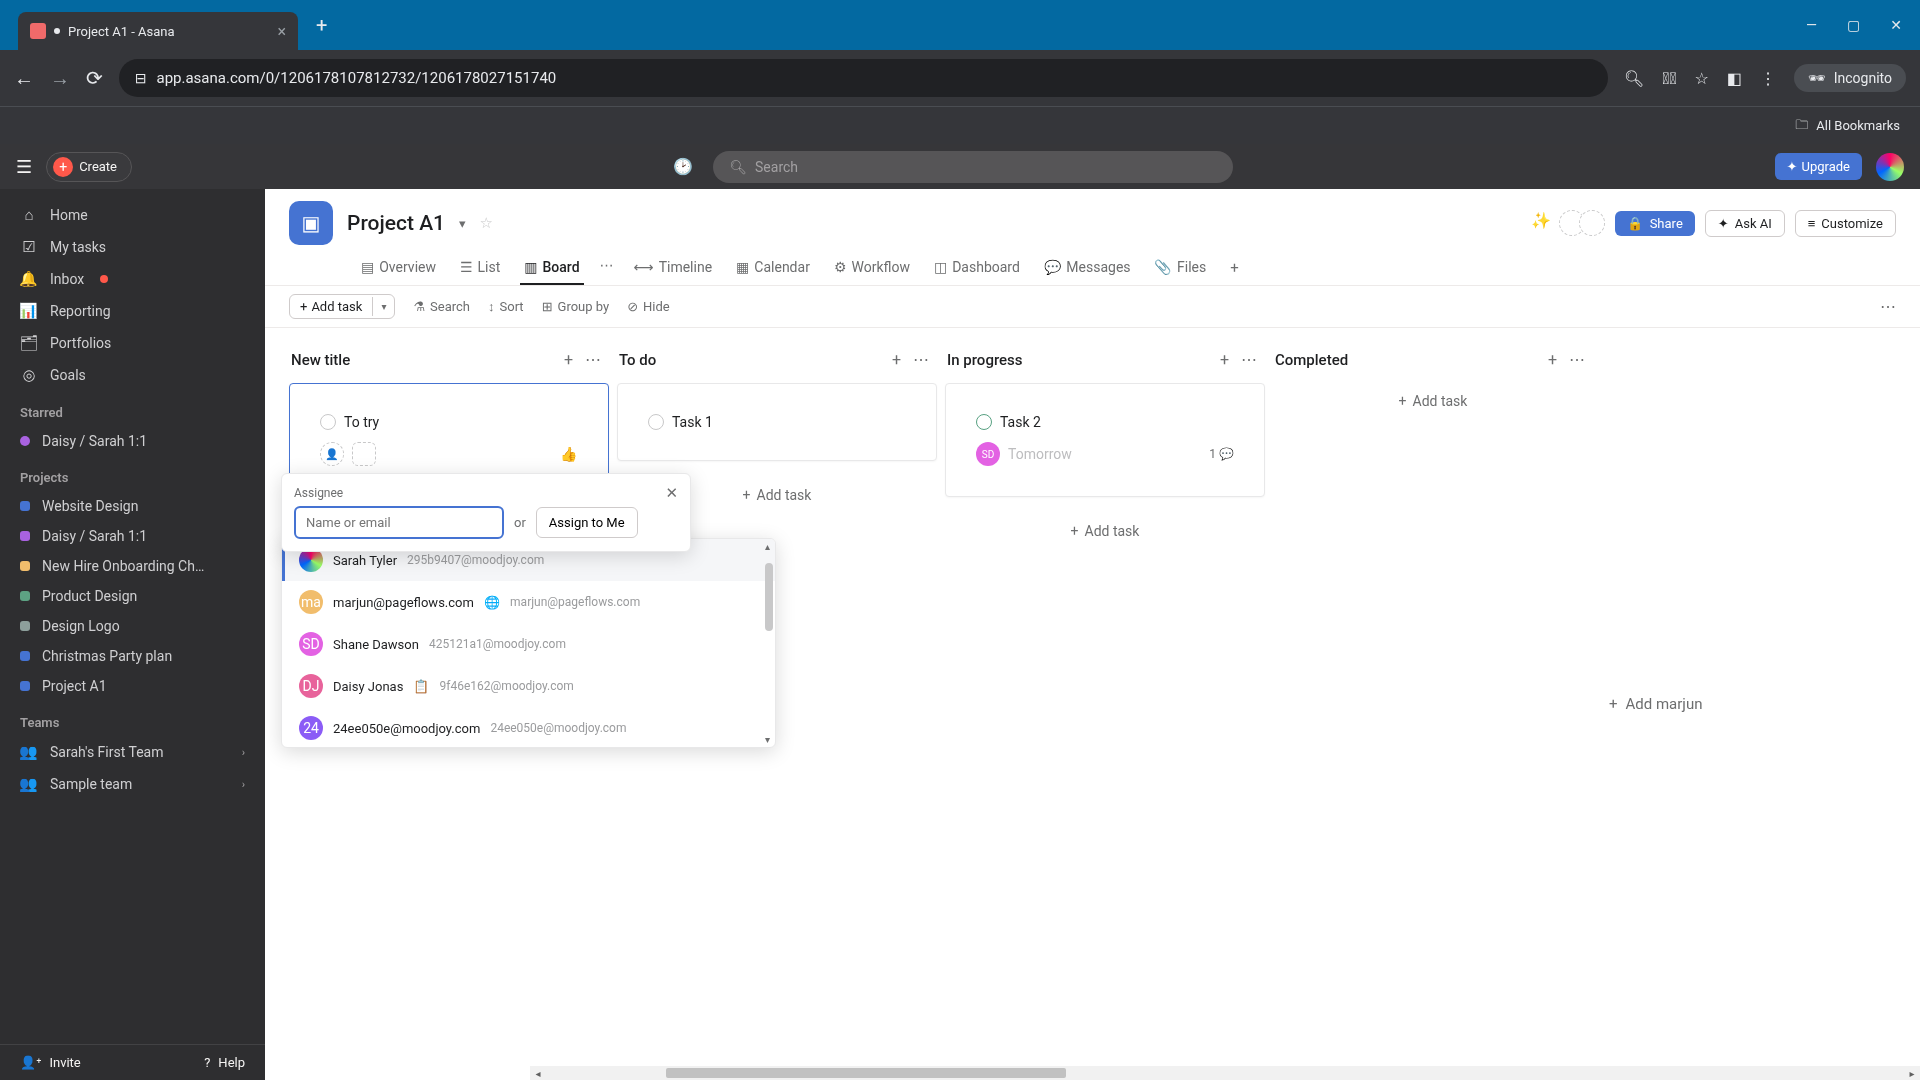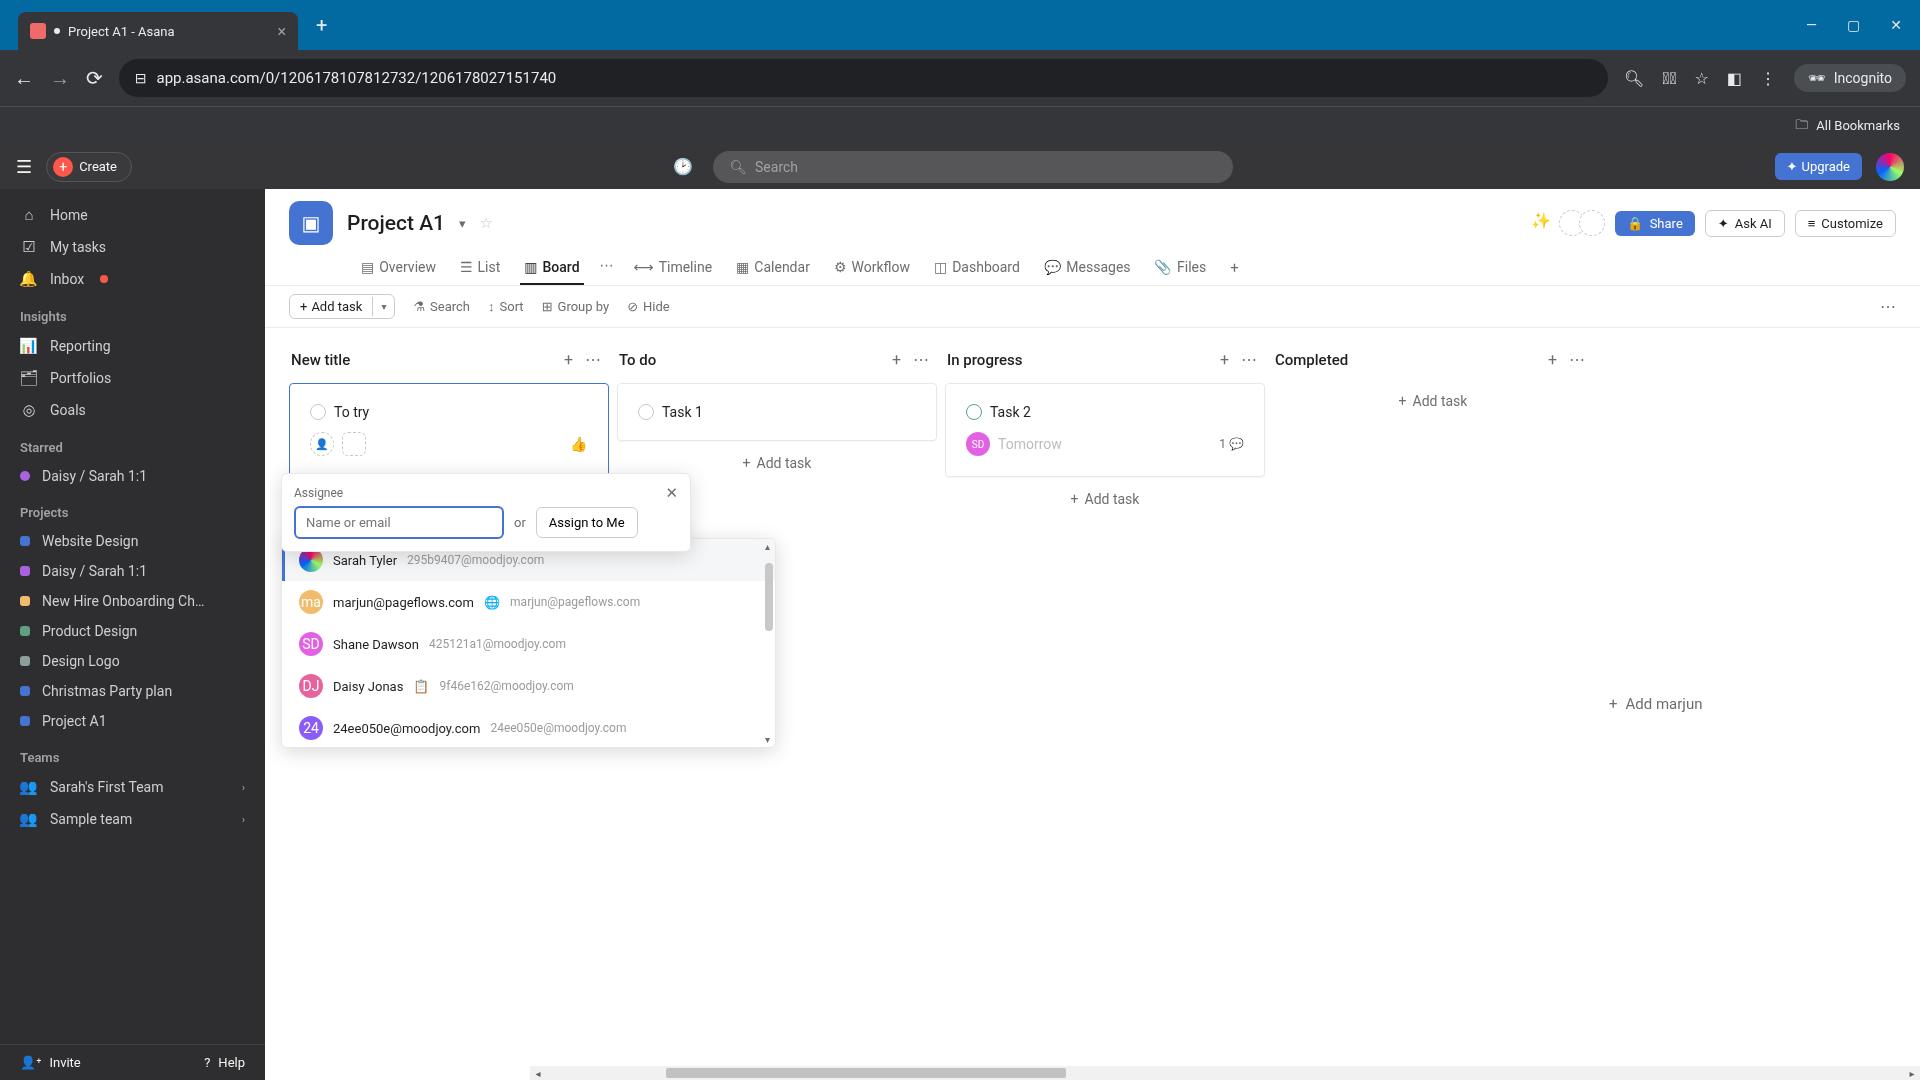--- a/index.html
+++ b/index.html
@@ -72,21 +72,21 @@
 .addtask-chev { border-left:1px solid #cfcbcb; padding:4px 8px; color:#6d6e6f; font-size:10px; }
 .tool-item { display:flex; align-items:center; gap:5px; cursor:pointer; }
 .tool-right { margin-left:auto; color:#6d6e6f; font-size:16px; }
 
 
 .board { flex:1; display:flex; gap:8px; padding:16px 24px; overflow-x:auto; background:#fff; }
 .column { width:320px; flex-shrink:0; }
 .col-header { display:flex; align-items:center; padding:4px 2px 12px; }
 .col-title { font-size:15px; font-weight:500; color:#1e1f21; flex:1; }
 .col-act { color:#6d6e6f; font-size:16px; padding:2px 6px; cursor:pointer; }
-.card { background:#fff; border:1px solid #e8e8e9; border-radius:4px; padding:20px; margin-bottom:4px; box-shadow:0 1px 2px rgba(0,0,0,0.04); }
+.card { background:#fff; border:1px solid #e8e8e9; border-radius:4px; padding:30px; margin-bottom:16px; box-shadow:0 1px 2px rgba(0,0,0,0.04); }
 .card.active { border:1.5px solid #4573d2; }
 .card-title-row { display:flex; align-items:center; gap:8px; font-size:14px; color:#1e1f21; }
 .check-circle { width:16px; height:16px; border:1.5px solid #c8c8c9; border-radius:50%; flex-shrink:0; }
 .check-circle.done { border-color:#58a182; }
 .card-meta { display:flex; align-items:center; gap:8px; margin-top:12px; }
 .assignee-ph { width:24px; height:24px; border:1.5px dashed #c8c8c9; border-radius:50%; display:flex; align-items:center; justify-content:center; color:#c8c8c9; font-size:11px; }
 .date-ph { width:24px; height:24px; border:1.5px dashed #c8c8c9; border-radius:6px; }
 .like-btn { margin-left:auto; color:#c8c8c9; font-size:14px; }
 .assignee-av { width:24px; height:24px; border-radius:50%; font-size:10px; display:flex; align-items:center; justify-content:center; color:#fff; }
 .meta-text { font-size:14px; color:#bdbdbf; }
@@ -191,21 +191,20 @@
   <div class="side-item">
       <span class="side-icon">☑</span>
       <span>My tasks</span>
     </div>
   <div class="side-item">
       <span class="side-icon">🔔</span>
       <span>Inbox</span>
       <span class="unread-dot"></span>
     </div>
 
-  <div class="side-heading">Insights</div>
   <div class="side-item">
       <span class="side-icon">📊</span>
       <span>Reporting</span>
     </div>
   <div class="side-item">
       <span class="side-icon">🗂</span>
       <span>Portfolios</span>
     </div>
   <div class="side-item">
       <span class="side-icon">◎</span>

